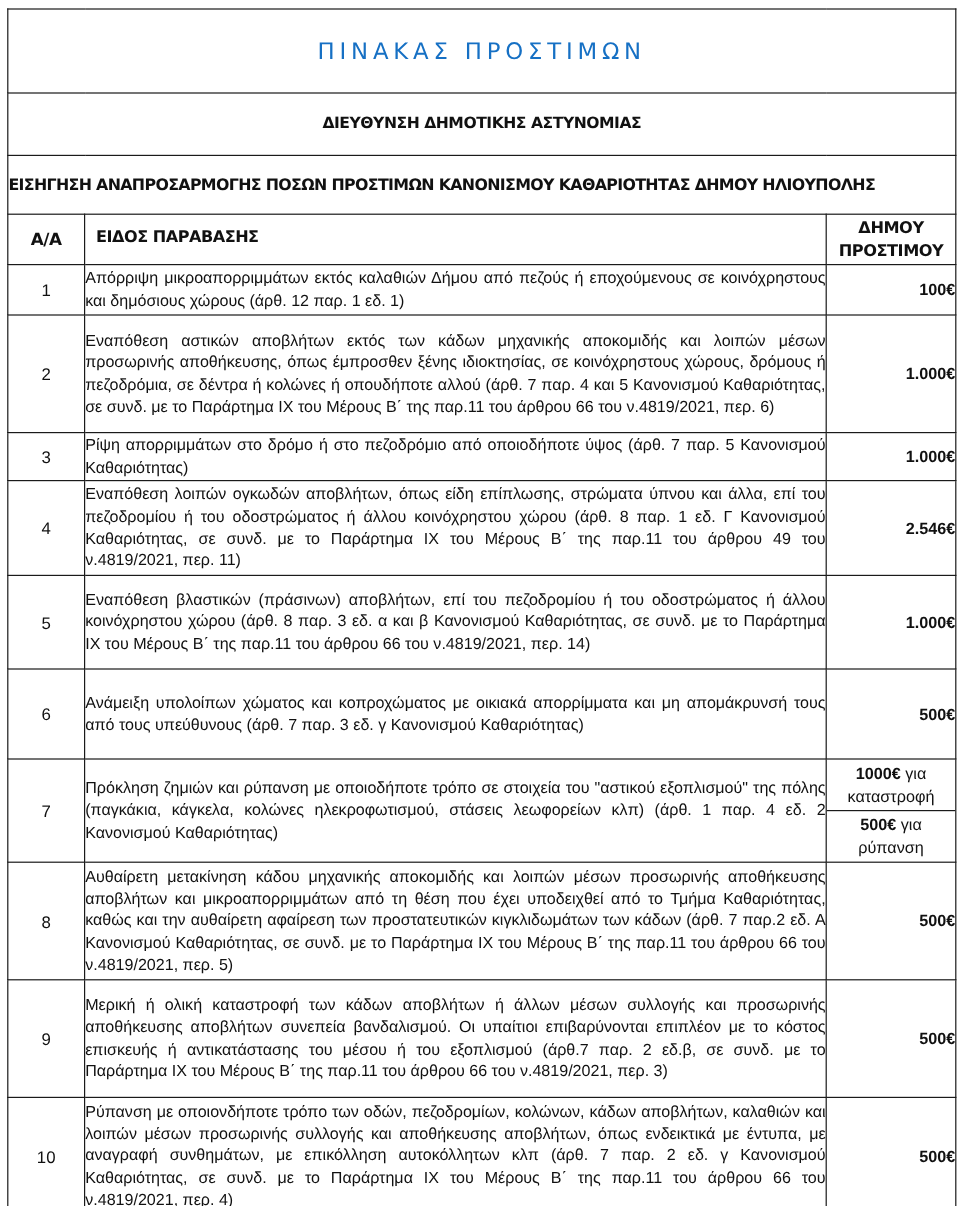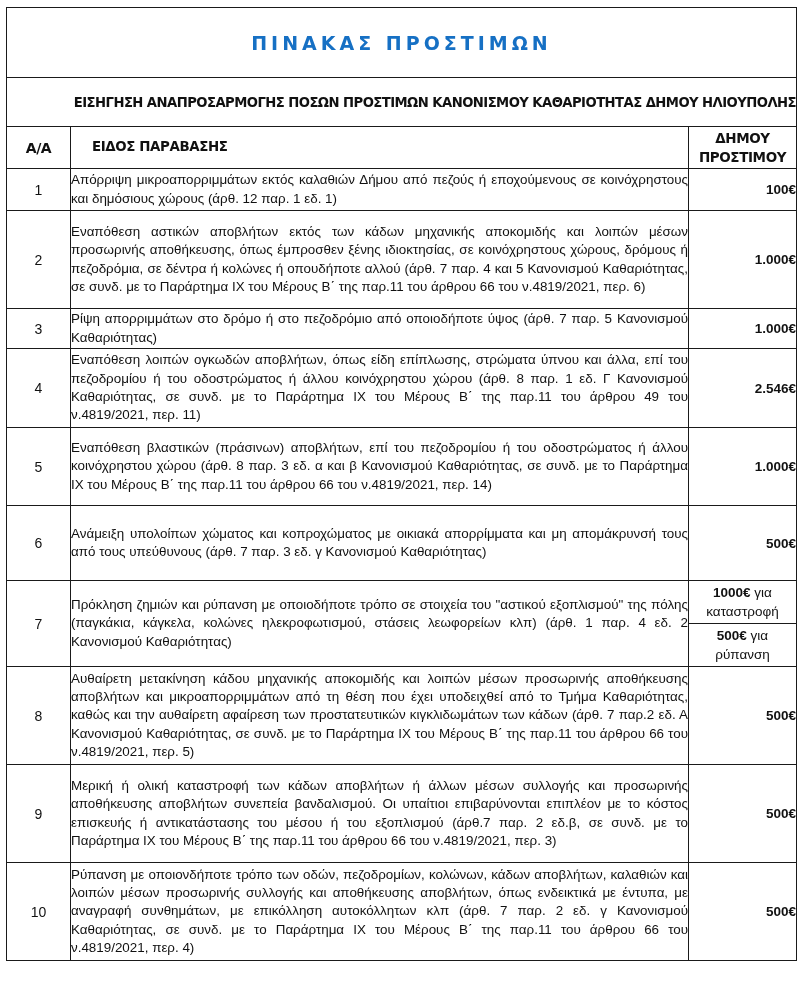--- a/index.html
+++ b/index.html
@@ -1,25 +1,25 @@
 <!DOCTYPE html>
 <html><head>
 <meta charset="utf-8">
 <style>
   html, body { margin: 0; padding: 0; background: #ffffff; }
   body { width: 802px; height: 1005px; overflow: hidden; font-family: "Liberation Sans", sans-serif; color: #111; }
   table.fines { position: absolute; left: 6px; top: 7px; width: 790px; border-collapse: collapse; table-layout: fixed; }
   table.fines td { border: 1.3px solid #1a1a1a; padding: 0; vertical-align: middle; }
   .title-cell { height: 69px; text-align: center; }
-  .title { color: #1670c4; font-weight: bold; font-size: 19px; letter-spacing: 4px; font-family: "DejaVu Sans", sans-serif; }
+  .title { color: #1670c4; font-weight: normal; font-size: 19px; letter-spacing: 4px; font-family: "DejaVu Sans", sans-serif; }
   .sub-cell { height: 51px; text-align: center; font-weight: bold; font-size: 13px; font-family: "DejaVu Sans", sans-serif; letter-spacing: -0.4px; }
-  .sub2-cell { height: 48px; text-align: right; font-weight: bold; font-size: 13.2px; font-family: "DejaVu Sans", sans-serif; letter-spacing: -0.55px; }
+  .sub2-cell { height: 48px; text-align: left; font-weight: bold; font-size: 13.2px; font-family: "DejaVu Sans", sans-serif; letter-spacing: -0.55px; }
   .hdr { height: 41px; font-weight: bold; font-size: 13px; font-family: "DejaVu Sans", sans-serif; letter-spacing: -0.4px; }
   .hdr.num { text-align: center; margin-top: 26px; }
-  .hdr.desc { padding-left: 21px; }
+  .hdr.desc { padding-left: 9px; }
   .hdr.amt { text-align: center; line-height: 19px; }
   .num { text-align: center; font-size: 14px; }
   .desc { padding: 1px 6px 1px 9px; font-size: 13.4px; line-height: 18.3px; text-align: justify; }
   .amt { text-align: right; font-weight: bold; font-size: 13.5px; }
   .amt-split { font-size: 13.5px; text-align: center; line-height: 19px; }
   .amt-split b { font-weight: bold; }
   .amt-split-top { border-bottom: 1.3px solid #1a1a1a; padding: 0 0 2px 0; }
   .amt-split-bot { padding: 2px 0 0 0; }
   td.split-wrap { padding: 0; margin-top: 47px; }
 </style>
@@ -30,20 +30,23 @@
   <colgroup>
     <col style="width:64px">
     <col style="width:618px">
     <col style="width:108px">
   </colgroup>
   <tbody>
       <tr>
     <td colspan="3" class="title-cell">
       <span class="title" style="color: rgb(22, 112, 196);">ΠΙΝΑΚΑΣ ΠΡΟΣΤΙΜΩΝ</span>
     </td>
+  </tr>
+  <tr>
+    <td colspan="3" class="sub-cell">ΔΙΕΥΘΥΝΣΗ ΔΗΜΟΤΙΚΗΣ ΑΣΤΥΝΟΜΙΑΣ</td>
   </tr>
   <tr>
     <td colspan="3" class="sub2-cell">ΕΙΣΗΓΗΣΗ ΑΝΑΠΡΟΣΑΡΜΟΓΗΣ ΠΟΣΩΝ ΠΡΟΣΤΙΜΩΝ ΚΑΝΟΝΙΣΜΟΥ ΚΑΘΑΡΙΟΤΗΤΑΣ ΔΗΜΟΥ ΗΛΙΟΥΠΟΛΗΣ</td>
   </tr>
   <tr>
     <td class="hdr num">Α/Α</td>
     <td class="hdr desc">ΕΙΔΟΣ ΠΑΡΑΒΑΣΗΣ</td>
     <td class="hdr amt">
       <span>ΔΗΜΟΥ</span><br>
       <span>ΠΡΟΣΤΙΜΟΥ</span>

